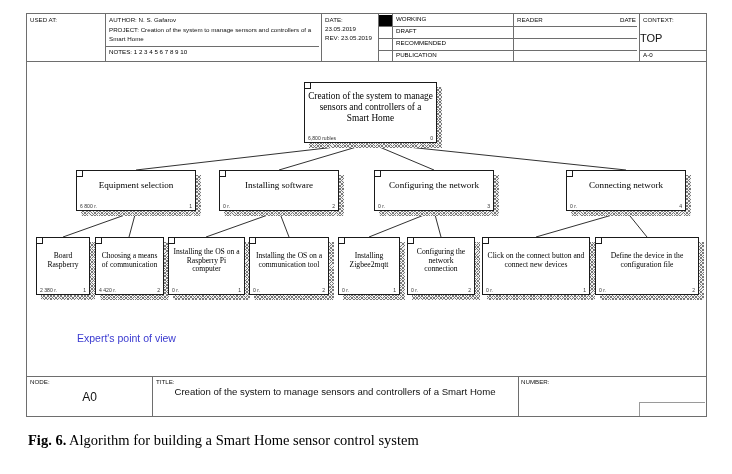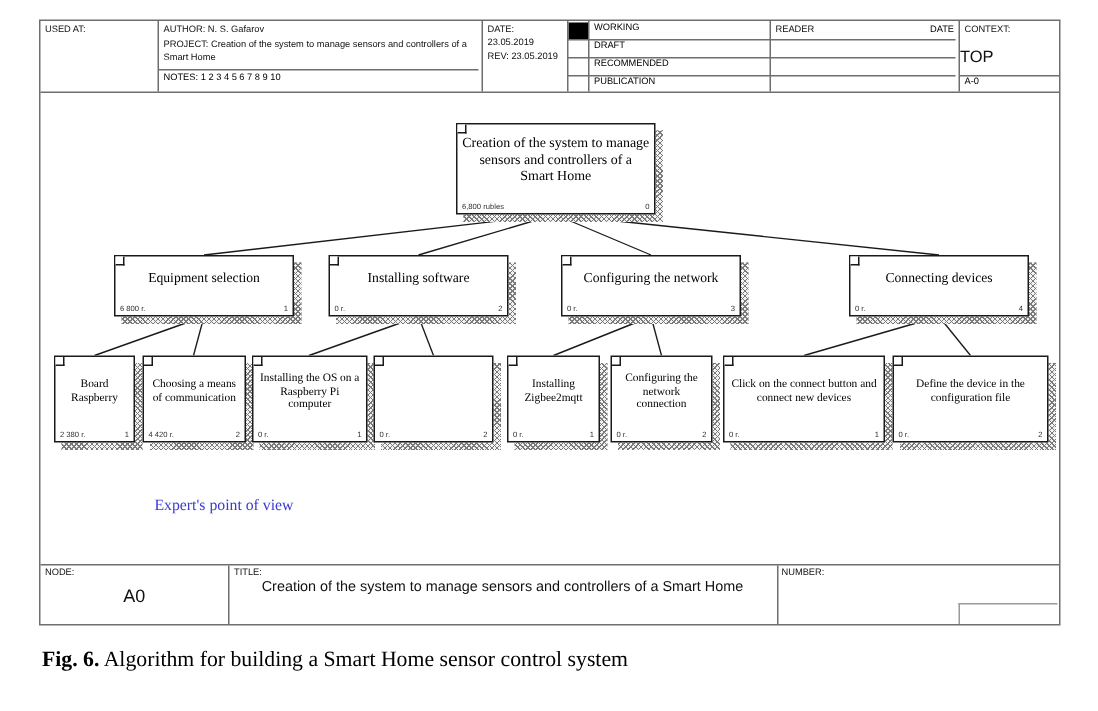--- a/index.html
+++ b/index.html
@@ -92,22 +92,22 @@
   #box-a11{left:9px;top:175px;width:54px;}
   #box-a12{left:68px;top:175px;width:69px;}
   #box-a21{left:141px;top:175px;width:77px;}
   #box-a22{left:222px;top:175px;width:80px;}
   #box-a31{left:311px;top:175px;width:62px;}
   #box-a32{left:380px;top:175px;width:68px;padding-left:26px;}
   #box-a41{left:455px;top:175px;width:108px;}
   #box-a42{left:568px;top:175px;width:104px;border-radius:28px;}
 
   #expert{
-    position:absolute;left:31px;top:270px;
-    font-family:Liberation Serif, serif;font-size:10.5px;
+    position:absolute;left:5px;top:270px;
+    font-family:Liberation Sans, sans-serif;font-size:10.5px;
     color:#3a3ad0;
     padding-left:45px;
   }
 
   
   #footer{position:absolute;left:0;bottom:0;width:100%;height:40px;
           border-top:1px solid #6e6e6e;box-sizing:border-box;}
   .flabel{position:absolute;top:1px;
           font-family:"Liberation Sans", sans-serif;font-size:6.2px;color:#111;}
   #f-node-val{position:absolute;left:0;top:13px;width:125px;text-align:center;
@@ -251,21 +251,21 @@
         <div class="notch"></div>
         <div class="title">Installing software</div>
         <div class="cost">0 r.</div>
         <div class="num">2</div>
       </div>
     </div>
     <div class="abox lvl2" id="box-a4">
       <div class="shadow"></div>
       <div class="body">
         <div class="notch"></div>
-        <div class="title">Connecting devices</div>
+        <div class="title">Connecting network</div>
         <div class="cost">0 r.</div>
         <div class="num">4</div>
       </div>
     </div>
 
     <div class="abox lvl3" id="box-a11">
       <div class="shadow"></div>
       <div class="body">
         <div class="notch"></div>
         <div class="title">Board Raspberry</div>
@@ -288,20 +288,21 @@
         <div class="notch"></div>
         <div class="title">Installing the OS on a Raspberry Pi computer</div>
         <div class="cost">0 r.</div>
         <div class="num">1</div>
       </div>
     </div>
     <div class="abox lvl3" id="box-a22">
       <div class="shadow"></div>
       <div class="body">
         <div class="notch"></div>
+        <div class="title">Installing the OS on a communication tool</div>
         <div class="cost">0 r.</div>
         <div class="num">2</div>
       </div>
     </div>
     <div class="abox lvl3" id="box-a31">
       <div class="shadow"></div>
       <div class="body">
         <div class="notch"></div>
         <div class="title">Installing Zigbee2mqtt</div>
         <div class="cost">0 r.</div>

